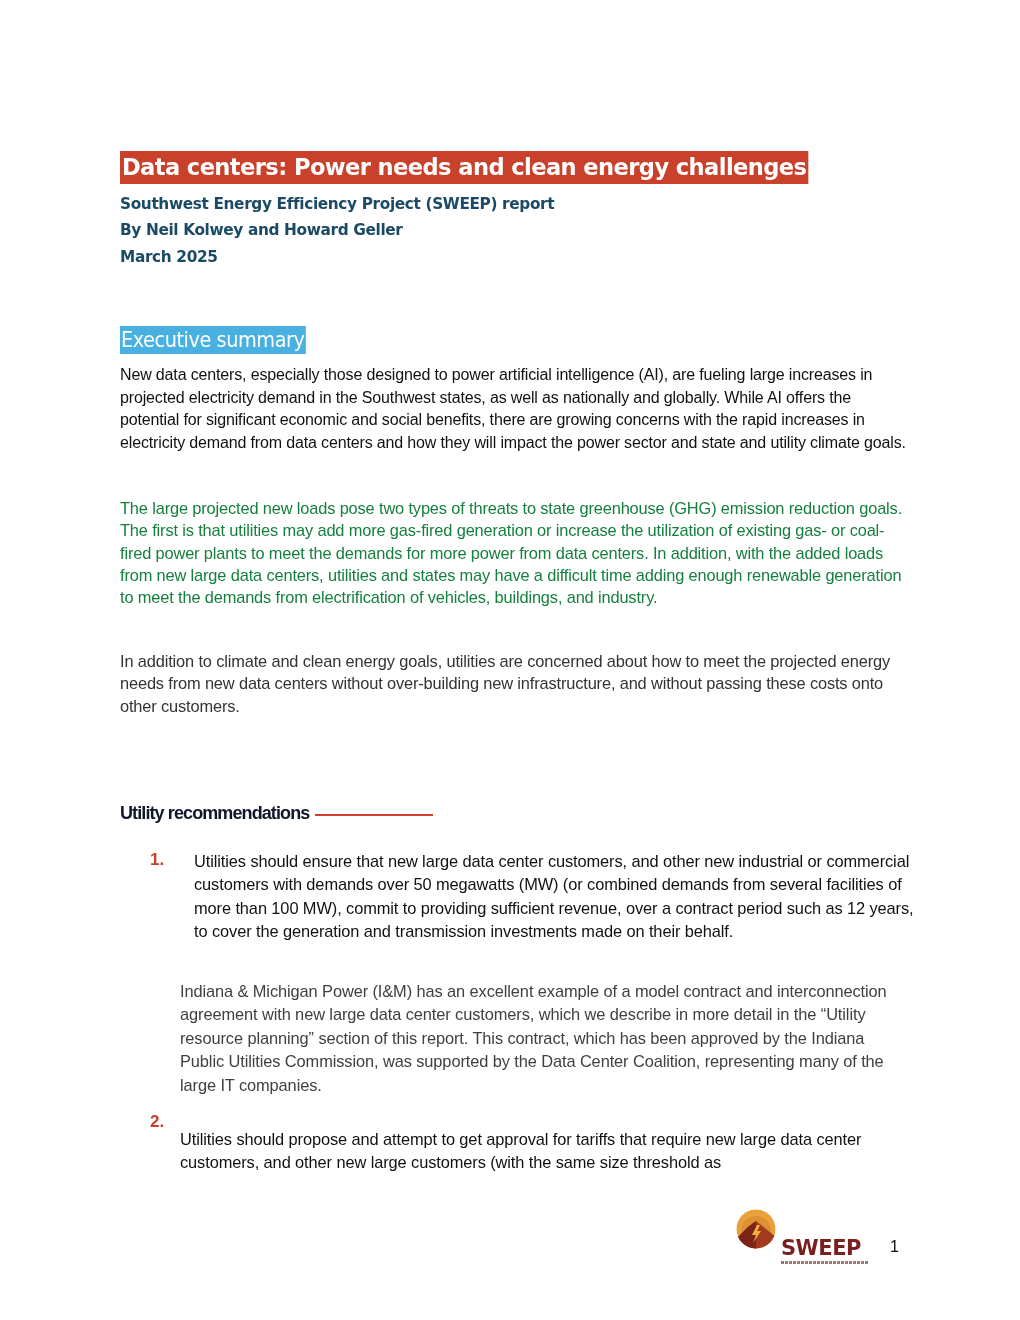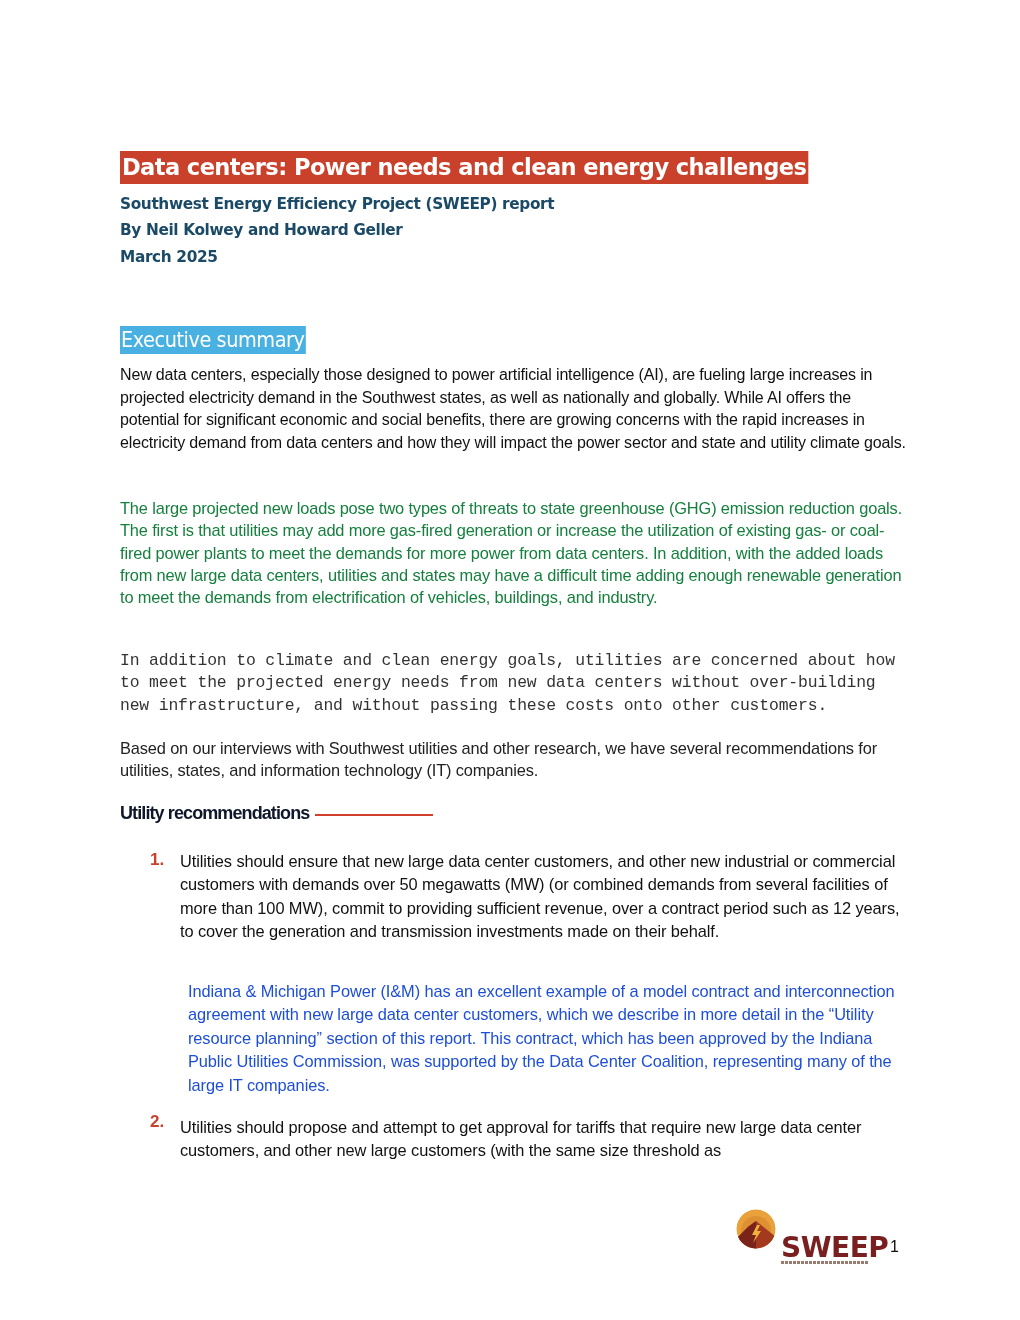--- a/index.html
+++ b/index.html
@@ -16,58 +16,57 @@
     .sub1 { top: 194px; } .sub2 { top: 220px; } .sub3 { top: 247px; }
 
     .exec { position: absolute; left: 120px; top: 326px; height: 28px; line-height: 28px;
       background: #49b1e2; color: #fff; font-family: "DejaVu Sans", sans-serif; font-size: 21px;
       padding: 0 1px; letter-spacing: -0.5px; white-space: nowrap; transform: scaleX(0.92); transform-origin: left; }
 
     .para { position: absolute; left: 120px; width: 790px; font-size: 16px; line-height: 22.7px;
       color: #111; letter-spacing: -0.15px; }
     .p1 { top: 364px; }
     .p2 { top: 497px; color: #15803d; font-size: 16.4px; line-height: 22.3px; }
-    .p3 { top: 650px; color: #333; font-size: 16.4px; line-height: 22.3px; font-family: Liberation Mono, monospace; }
+    .p3 { top: 650px; color: #333; font-size: 16.4px; line-height: 22.3px; }
     .p4 { top: 737px; color: #222; font-size: 16.4px; line-height: 22.3px; }
 
     .util-head { position: absolute; left: 120px; top: 803px; color: #0f172a; font-weight: bold;
       font-size: 18px; letter-spacing: -0.9px; white-space: nowrap; display: flex; align-items: center; }
     .util-rule { display: inline-block; width: 118px; height: 2px; background: #d2402b; margin-left: 6px; margin-top: 3px; }
 
     .item { position: absolute; left: 150px; width: 760px; }
     .num { position: absolute; left: 0; top: 0; color: #c9412a; font-weight: bold; font-size: 17px; }
     .item-text { position: absolute; left: 30px; width: 730px; font-size: 16.4px; line-height: 23.4px; color: #111; letter-spacing: -0.1px; }
-    .i1 { top: 850px; } .i1 .item-text { top: 0; }
-    .i1b { position: absolute; left: 180px; top: 980px; width: 720px; font-size: 16.4px; line-height: 23.4px; color: #1d4ed8; letter-spacing: -0.1px; margin-left: 8px; }
-    .i2 { top: 1112px; } .i2 .item-text { top: 4px; }
+    .i1 { top: 850px; } .i1 .item-text { top: 0; margin-left: 14px; }
+    .i1b { position: absolute; left: 180px; top: 980px; width: 720px; font-size: 16.4px; line-height: 23.4px; color: #404040; letter-spacing: -0.1px; }
+    .i2 { top: 1112px; } .i2 .item-text { top: 16px; }
 
     .logo { position: absolute; left: 736px; top: 1193px; display: flex; align-items: center; }
     .logo-mark { width: 40px; height: 40px; }
     .logo-text { margin-left: 5px; display: flex; flex-direction: column; }
-    .logo-word { color: #7a1f1f; font-family: "DejaVu Sans", sans-serif; font-weight: bold; font-size: 28px; letter-spacing: -0.5px; line-height: 22px; margin-top: 44px; }
+    .logo-word { color: #7a1f1f; font-family: "DejaVu Sans", sans-serif; font-weight: bold; font-size: 21px; letter-spacing: -0.5px; line-height: 22px; margin-top: 44px; }
     .logo-tag { height: 3px; width: 88px; background: repeating-linear-gradient(90deg, #9b7b70 0 3px, #fff 3px 4px); margin-top: 2px; }
 
     .page-num { position: absolute; left: 890px; top: 1238px; font-size: 16px; color: #111; }
   </style>
 </head>
 <body>
 
 <div class="page">
 
   <div class="title-bar">Data centers: Power needs and clean energy challenges</div>
   <div class="sub sub1">Southwest Energy Efficiency Project (SWEEP) report</div>
   <div class="sub sub2">By Neil Kolwey and Howard Geller</div>
   <div class="sub sub3">March 2025</div>
 
   <div class="exec">Executive summary</div>
 
   <p class="para p1" style="margin:0">New data centers, especially those designed to power artificial intelligence (AI), are fueling large increases in projected electricity demand in the Southwest states, as well as nationally and globally. While AI offers the potential for significant economic and social benefits, there are growing concerns with the rapid increases in electricity demand from data centers and how they will impact the power sector and state and utility climate goals.</p>
   <p class="para p2" style="margin:0">The large projected new loads pose two types of threats to state greenhouse (GHG) emission reduction goals. The first is that utilities may add more gas-fired generation or increase the utilization of existing gas- or coal-fired power plants to meet the demands for more power from data centers. In addition, with the added loads from new large data centers, utilities and states may have a difficult time adding enough renewable generation to meet the demands from electrification of vehicles, buildings, and industry.</p>
   <p class="para p3" style="margin:0">In addition to climate and clean energy goals, utilities are concerned about how to meet the projected energy needs from new data centers without over-building new infrastructure, and without passing these costs onto other customers.</p>
-  <p class="para p4" style="margin:0">Based on our interviews with Southwest utilities and other research, we have several recommendations for utilities, states, and information technology (IT) companies.</p>
 
   <div class="util-head">
     <span>Utility recommendations</span>
     <span class="util-rule"></span>
   </div>
 
   <div class="item i1">
     <span class="num">1.</span>
     <div class="item-text">Utilities should ensure that new large data center customers, and other new industrial or commercial customers with demands over 50 megawatts (MW) (or combined demands from several facilities of more than 100 MW), commit to providing sufficient revenue, over a contract period such as 12 years, to cover the generation and transmission investments made on their behalf.</div>
   </div>

